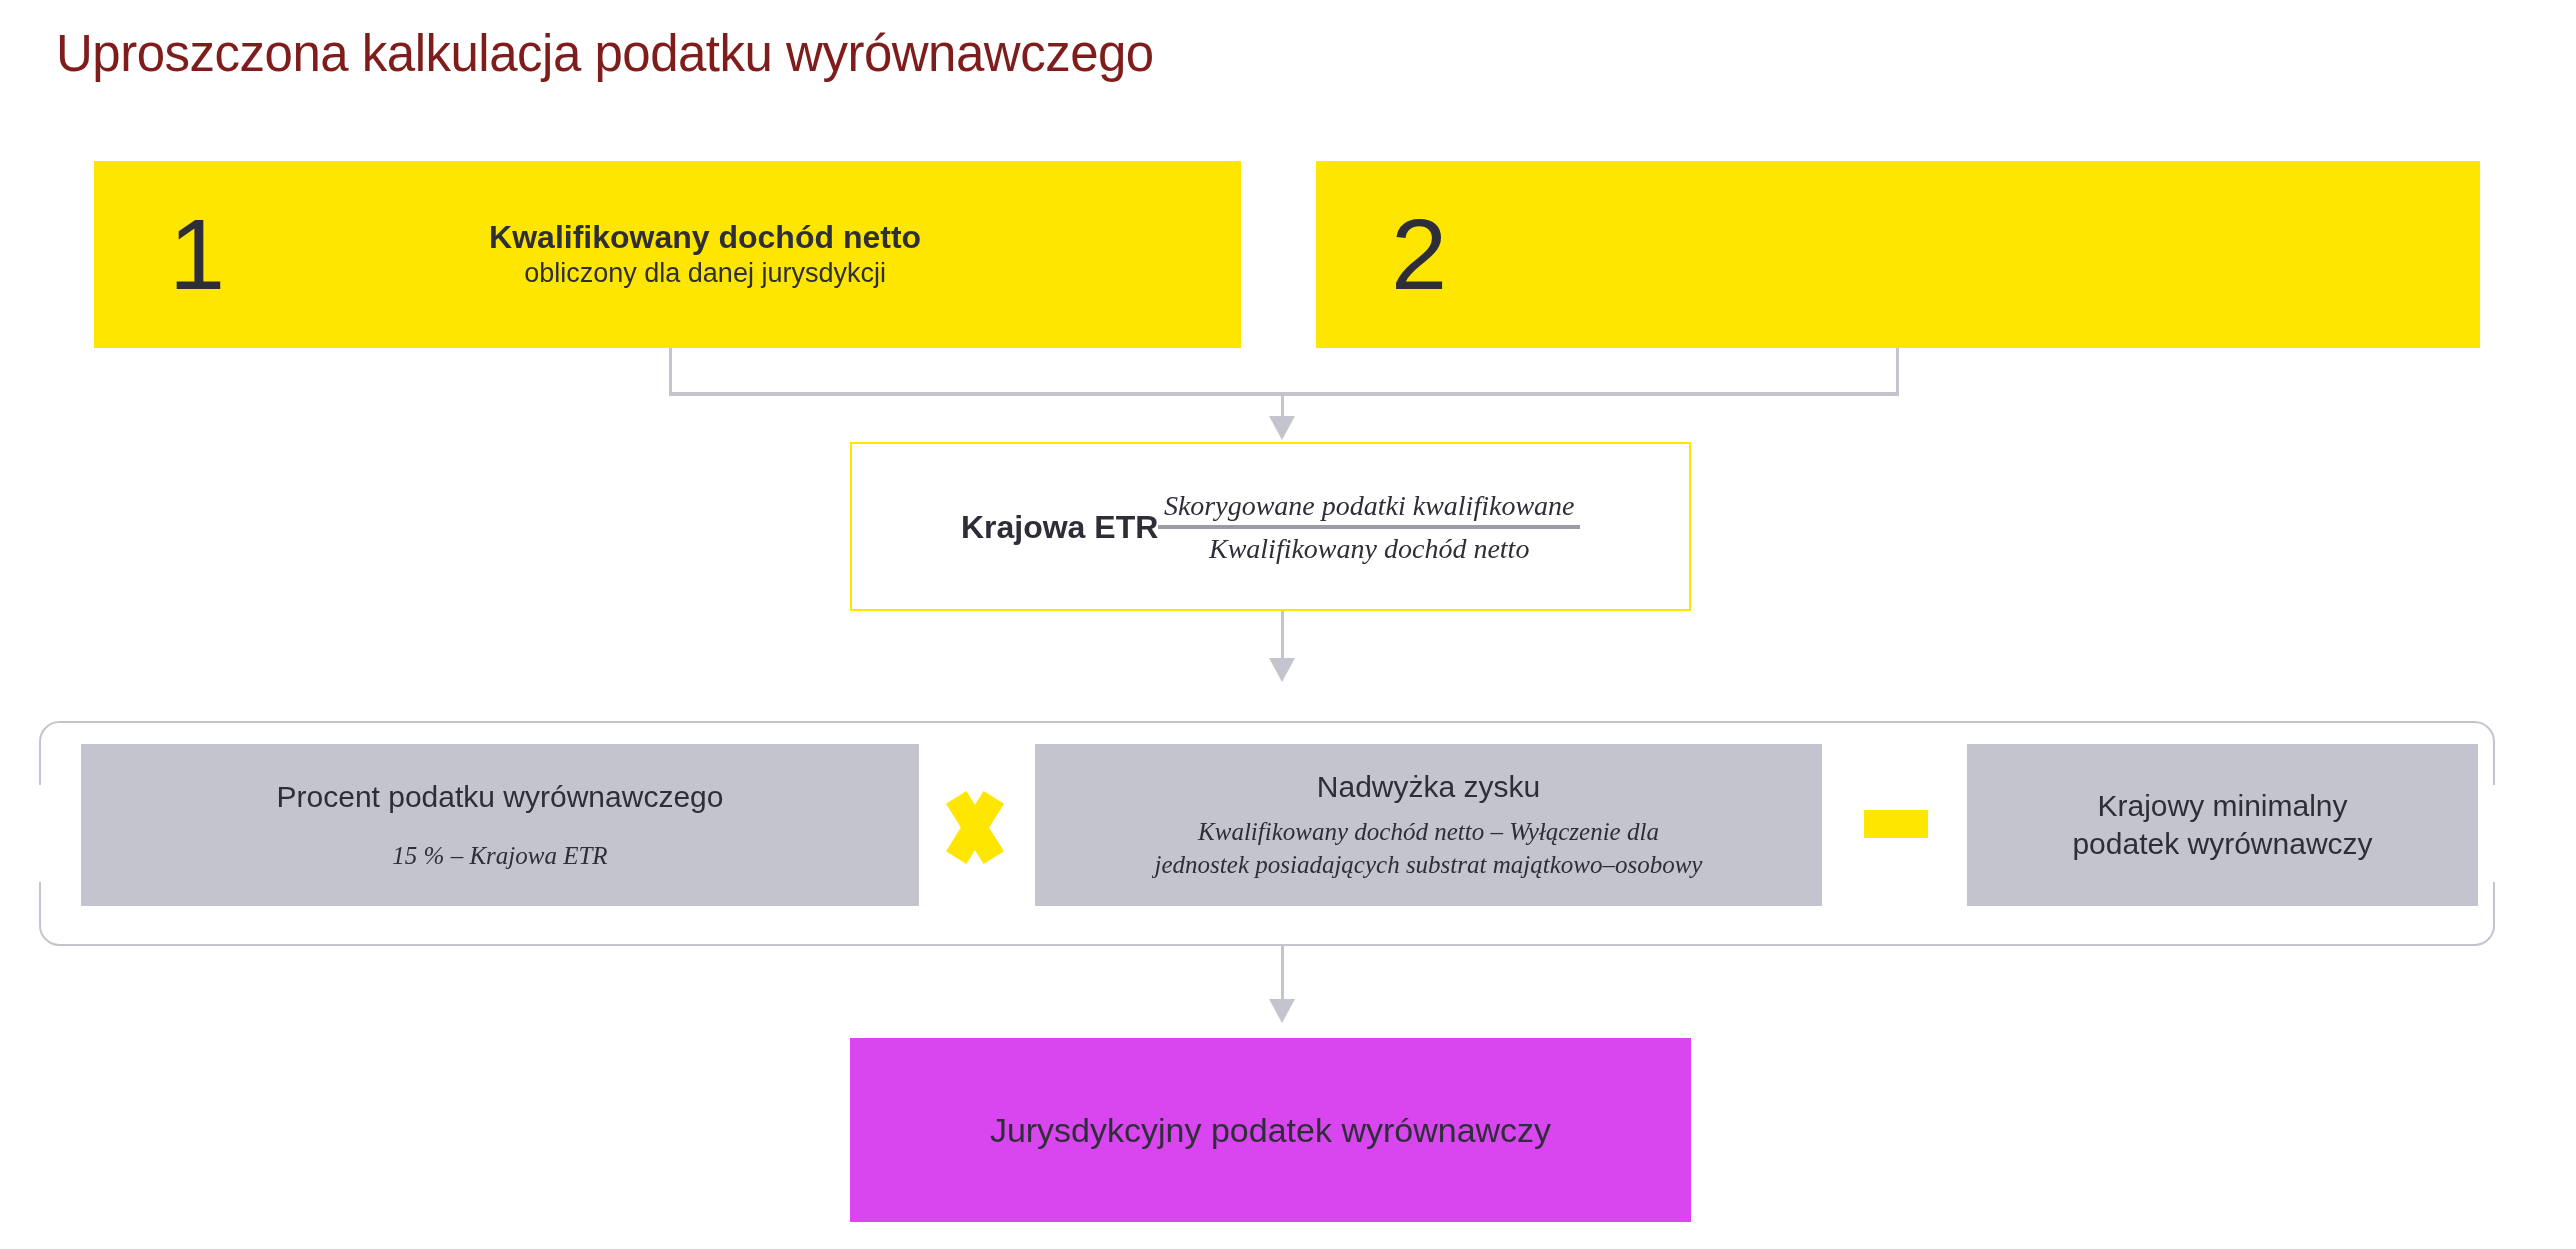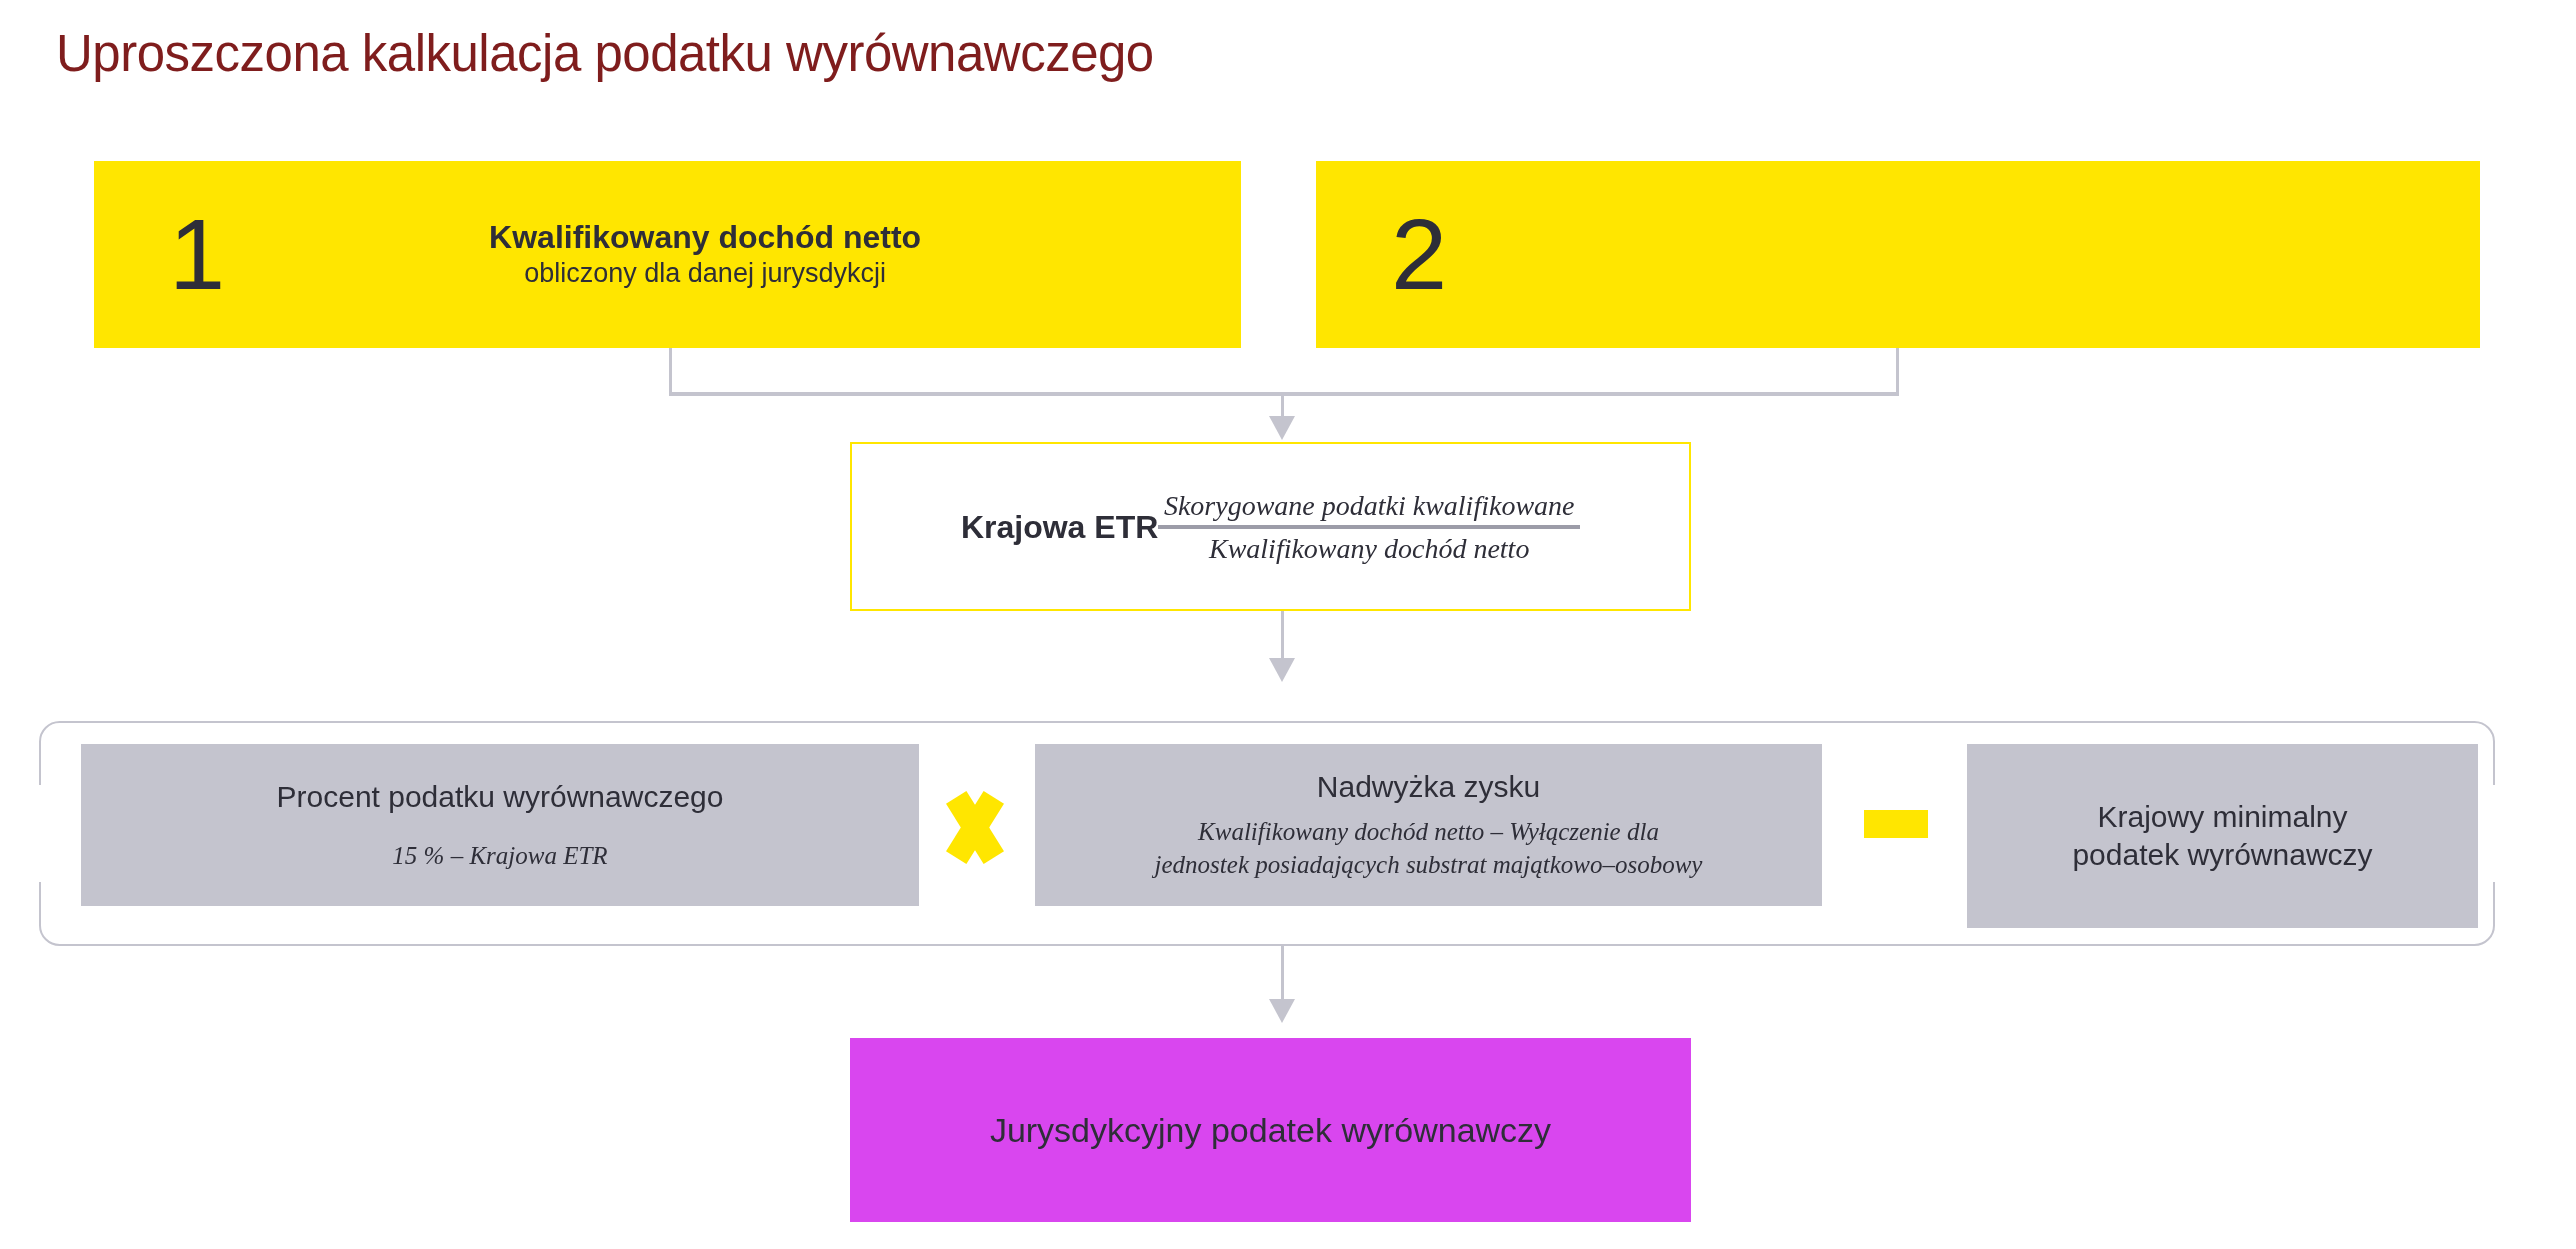--- a/index.html
+++ b/index.html
@@ -173,21 +173,21 @@
     background: #C4C4CE;
     box-sizing: border-box;
     display: flex;
     flex-direction: column;
     align-items: center;
     justify-content: center;
     text-align: center;
   }
   #gray-box-percent  { left: 81px;   top: 744px; width: 838px; height: 162px; }
   #gray-box-excess   { left: 1035px; top: 744px; width: 787px; height: 162px; }
-  #gray-box-minimum  { left: 1967px; top: 744px; width: 511px; height: 184px; }
+  #gray-box-minimum  { left: 1967px; top: 744px; width: 511px; height: 162px; }
 
   .gray-heading {
     font-size: 30px;
     font-weight: 400;
     line-height: 1.2;
     color: #2E2E38;
   }
   .gray-sub {
     font-family: "Liberation Serif", serif;
     font-style: italic;

